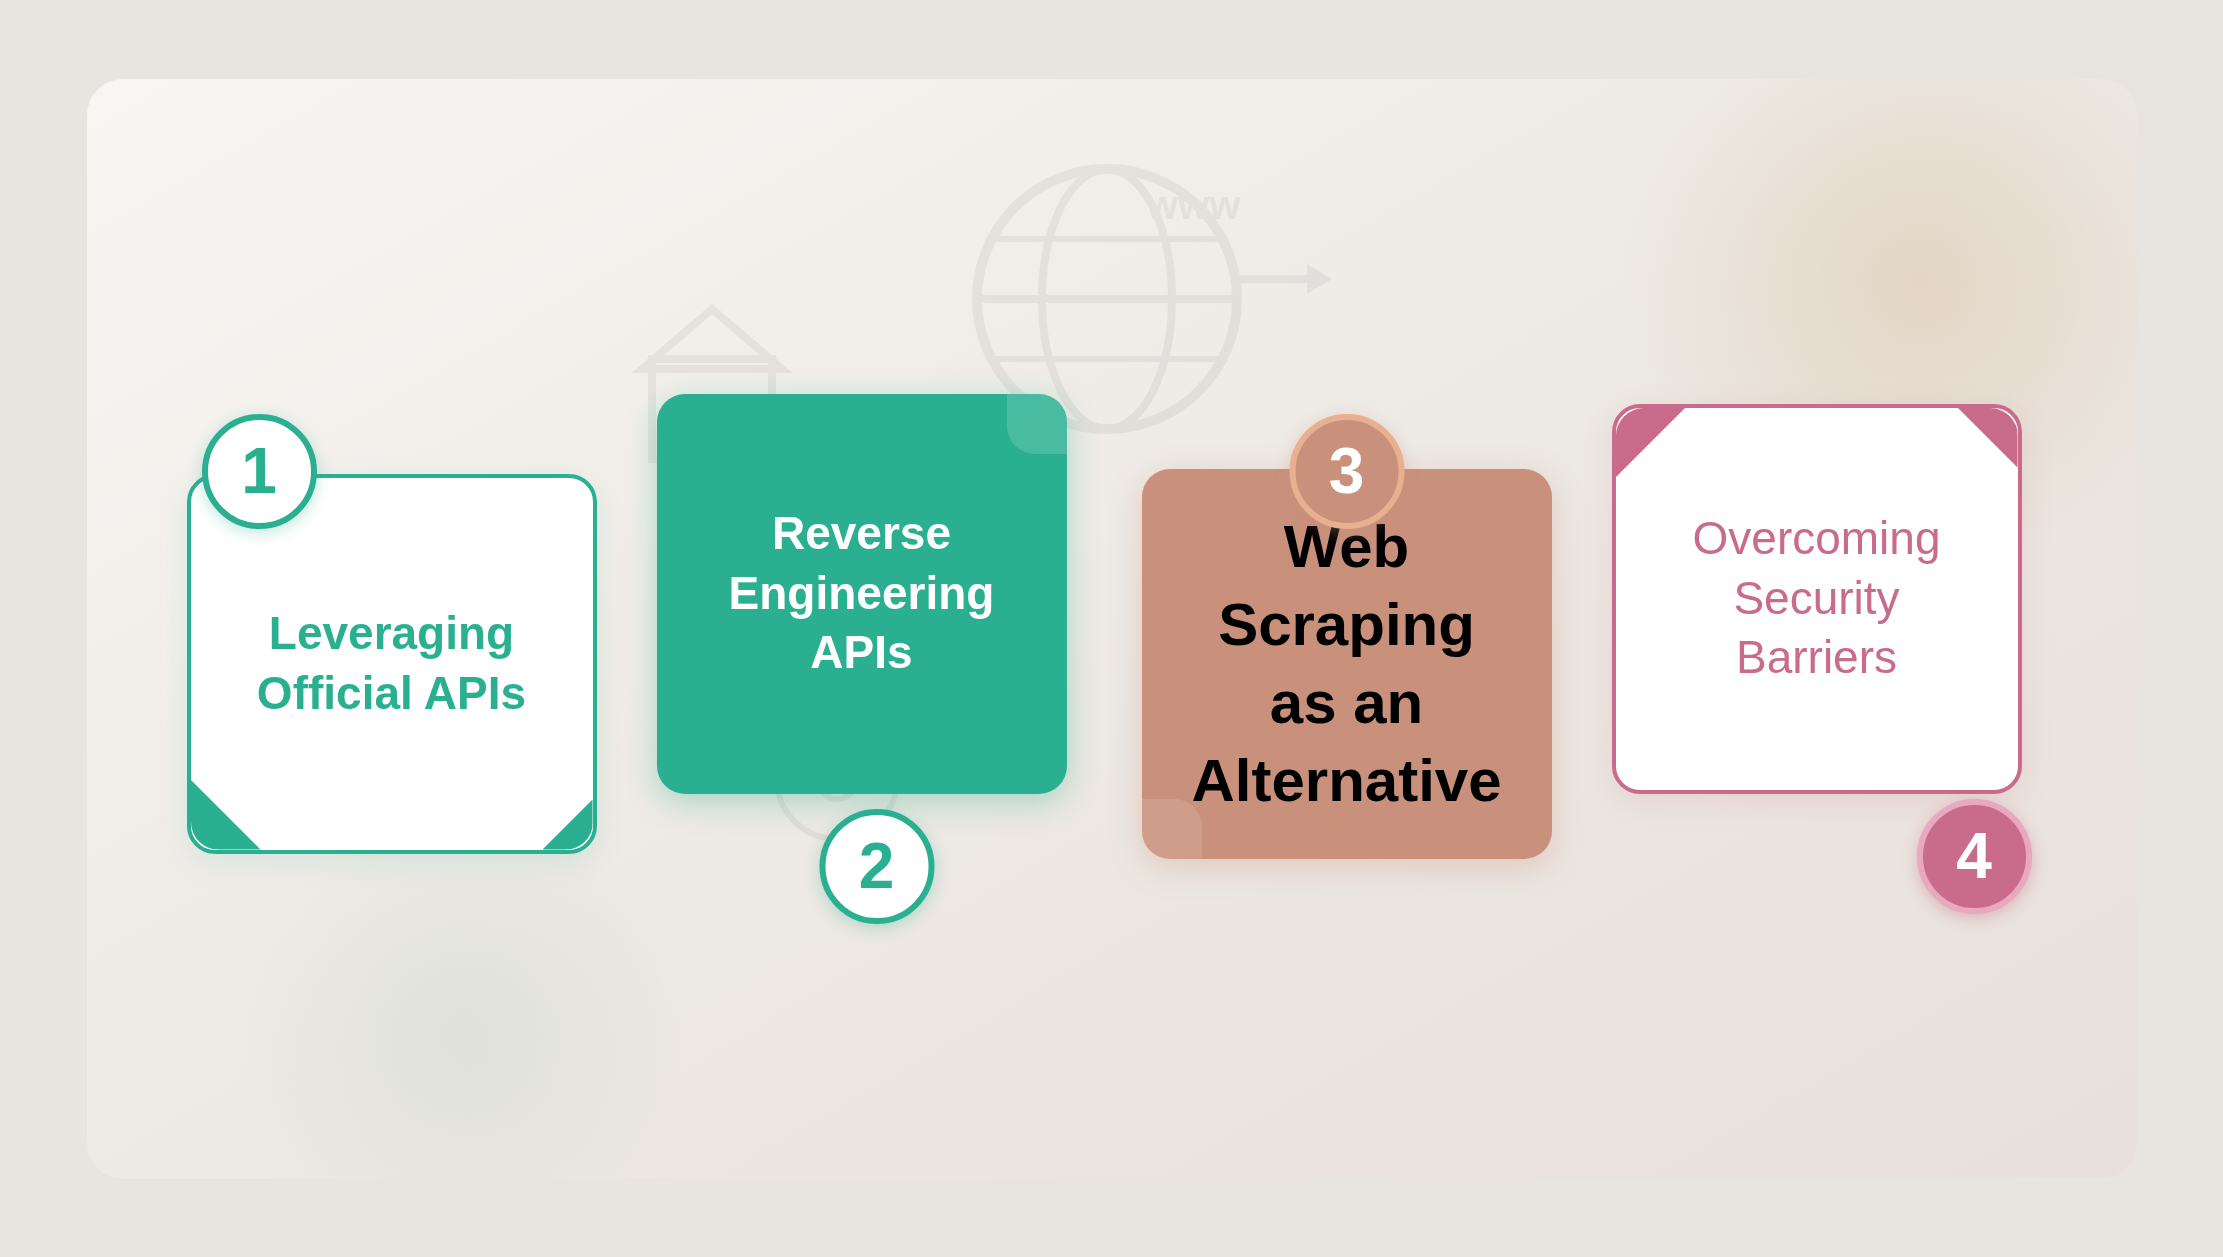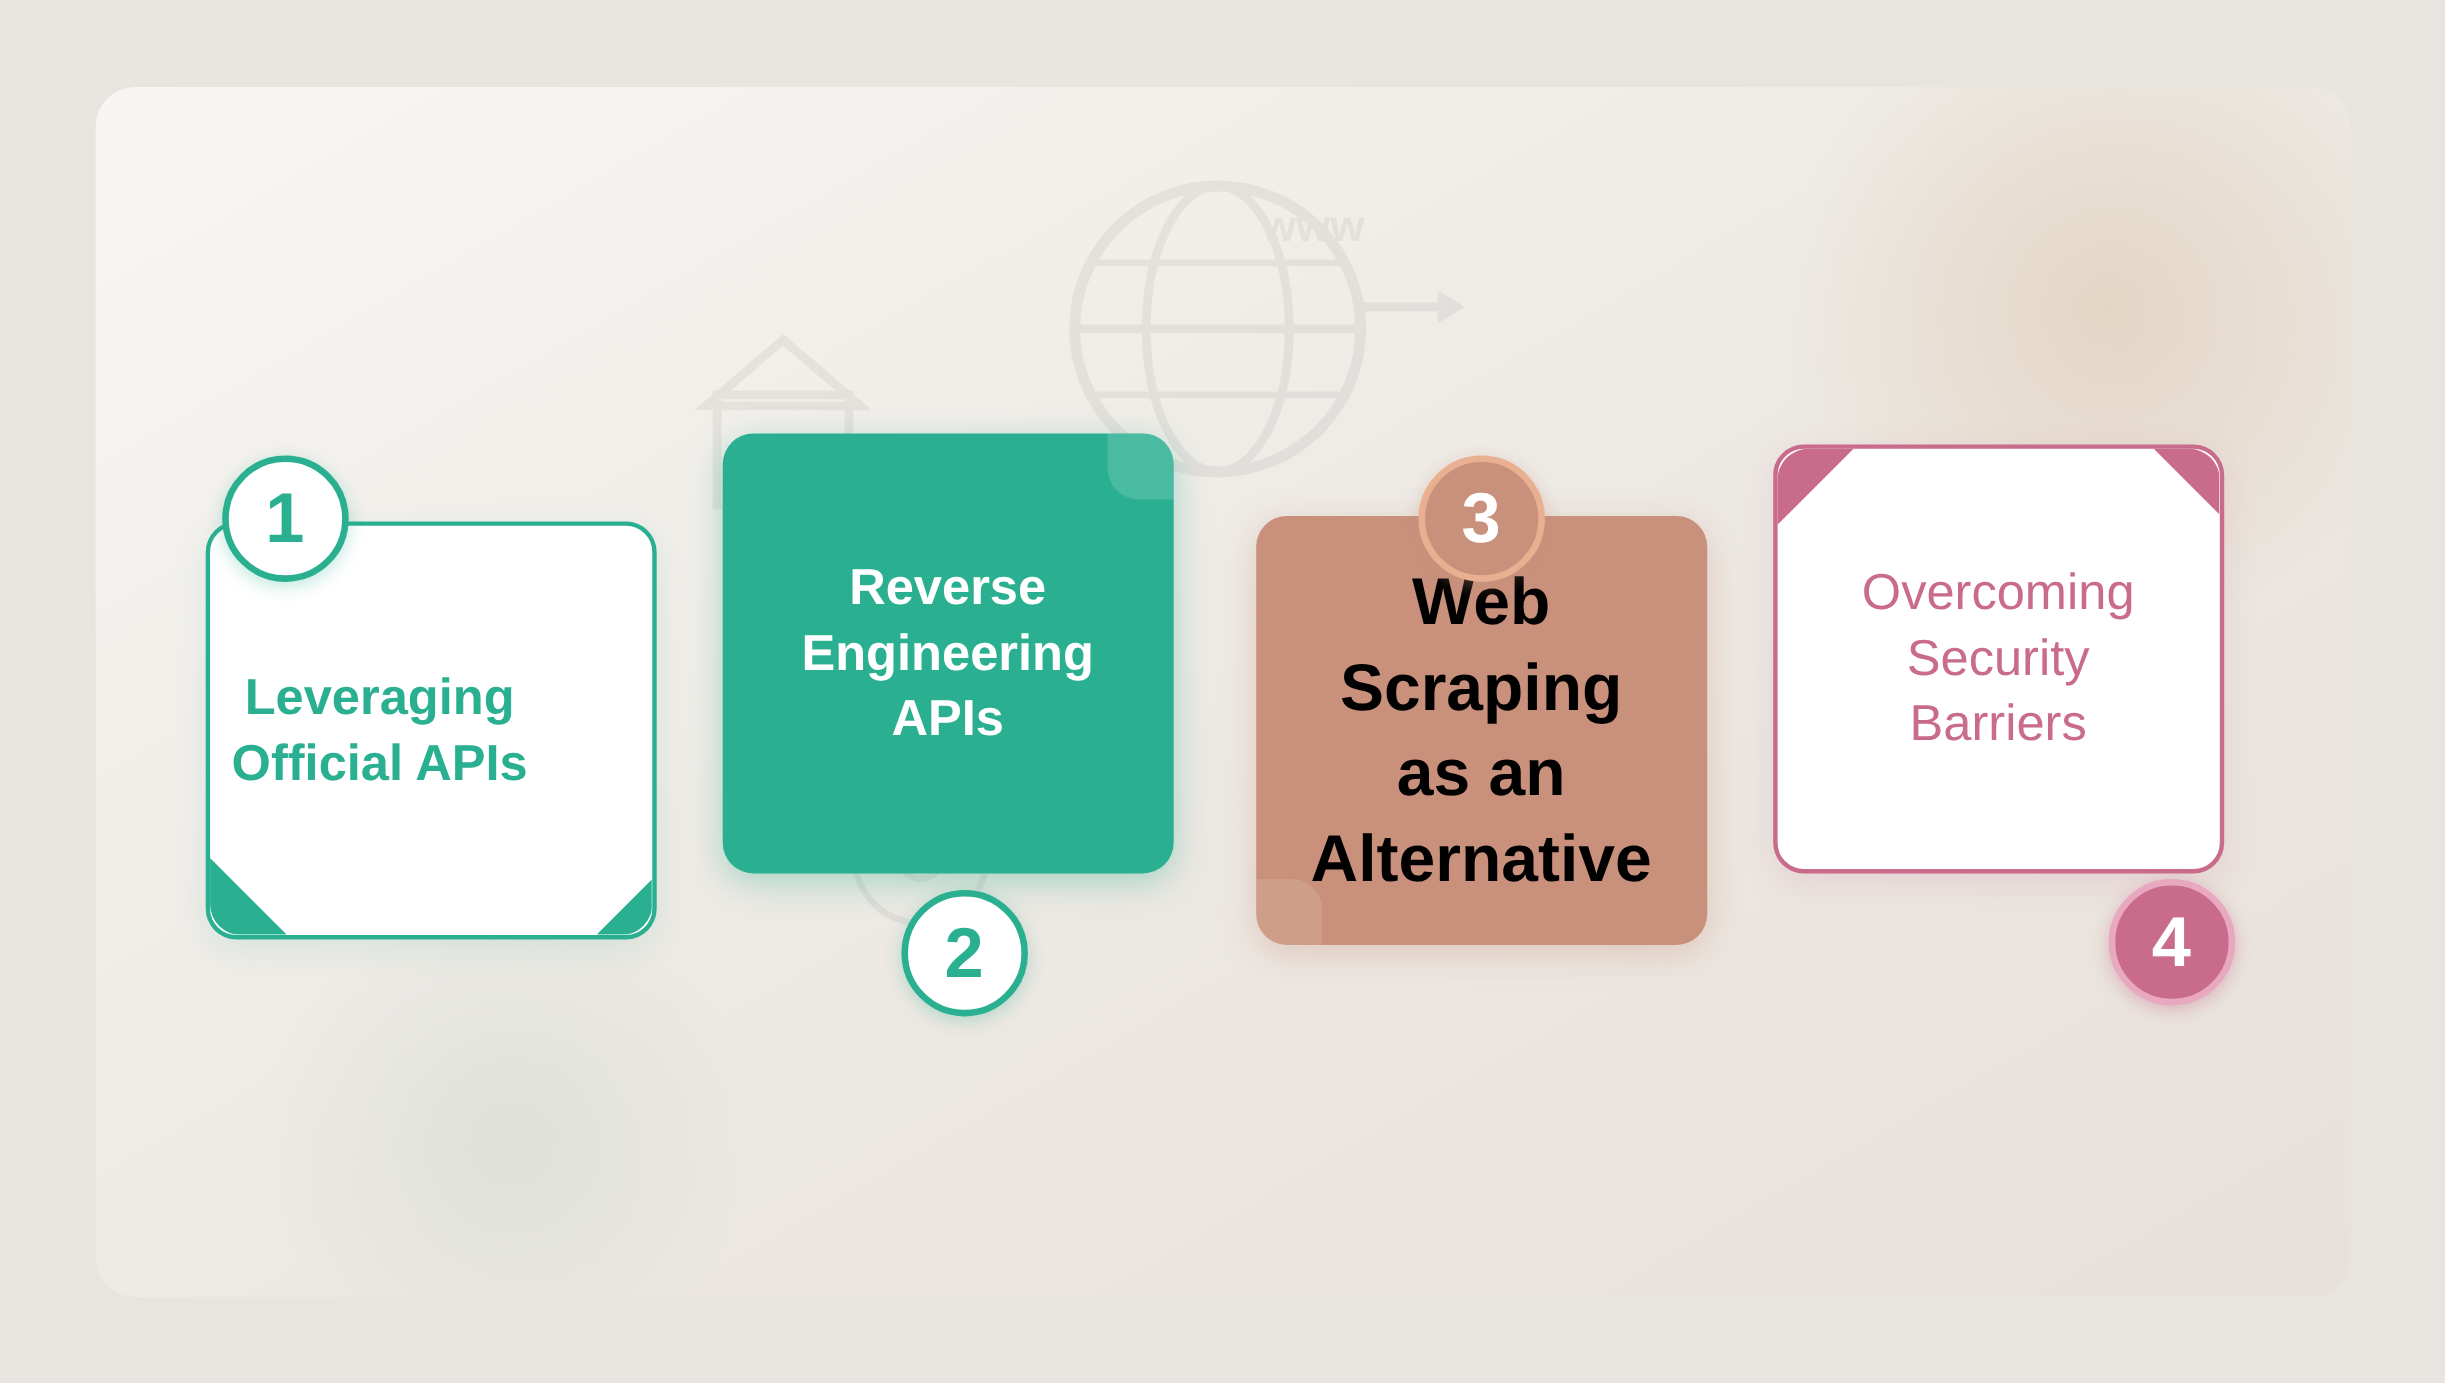--- a/index.html
+++ b/index.html
@@ -85,21 +85,21 @@
   <div style="position:absolute; bottom:-80px; left:150px; width:450px; height:450px; background:radial-gradient(circle, rgba(180,200,190,0.25) 0%, transparent 70%); border-radius:50%; pointer-events:none;"></div>
 
   <div class="cards-row">
 
     <div style="position:relative; width:440px; height:490px;">
 
       <div style="position:absolute; top:0; left:15px; width:115px; height:115px; border-radius:50%; background:white; border:6px solid #2ab090; display:flex; align-items:center; justify-content:center; z-index:10; box-shadow:0 4px 15px rgba(42,176,144,0.3);">
         <span style="font-size:64px; font-weight:900; color:#2ab090;">1</span>
       </div>
 
-      <div style="position:absolute; top:60px; left:0; width:410px; height:380px; background:white; border-radius:28px; border:4px solid #2ab090; box-shadow:0 8px 30px rgba(42,176,144,0.12); display:flex; align-items:center; text-align:center; padding:20px;">
+      <div style="position:absolute; top:60px; left:0; width:410px; height:380px; background:white; border-radius:28px; border:4px solid #2ab090; box-shadow:0 8px 30px rgba(42,176,144,0.12); display:flex; align-items:center; justify-content:center; text-align:center; padding:20px;">
 
         <div style="position:absolute; bottom:0; left:0; width:70px; height:70px; background:#2ab090; border-radius:0 28px 0 28px; clip-path:polygon(0 100%, 100% 100%, 0 0);"></div>
         <div style="position:absolute; bottom:0; right:0; width:50px; height:50px; background:#2ab090; border-radius:28px 0 28px 0; clip-path:polygon(100% 0, 100% 100%, 0 100%);"></div>
         <span style="font-size:46px; font-weight:800; color:#2ab090; line-height:1.3; white-space:pre-line;">Leveraging
 Official APIs</span>
       </div>
     </div>
 
     <div style="position:relative; width:440px; height:530px;">
 

